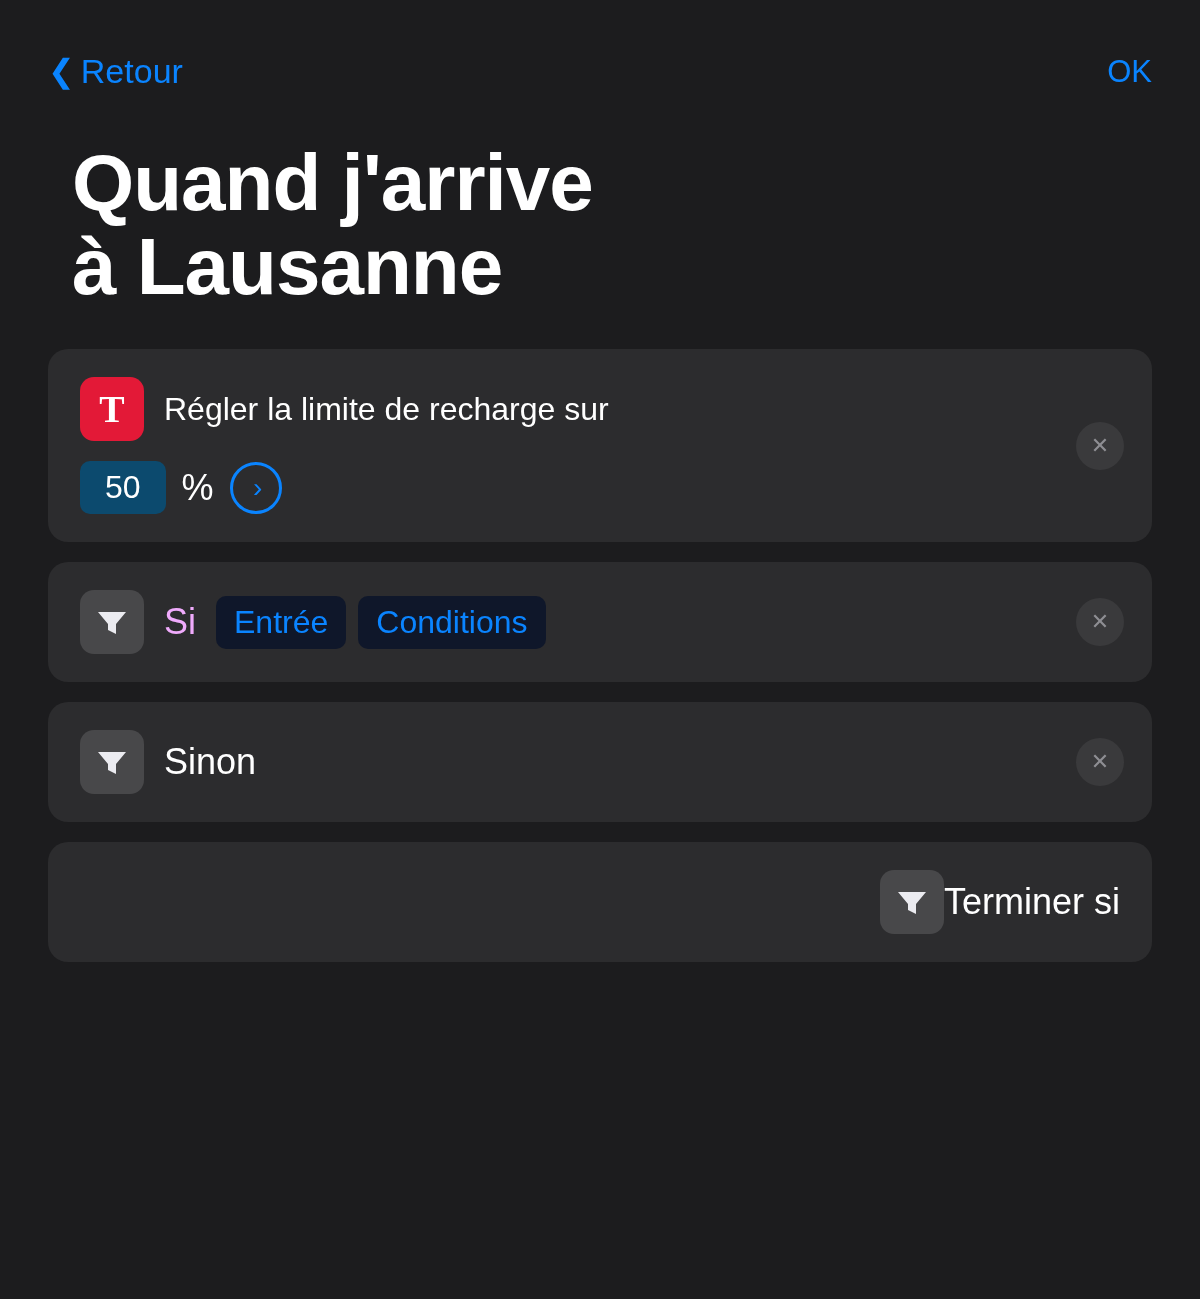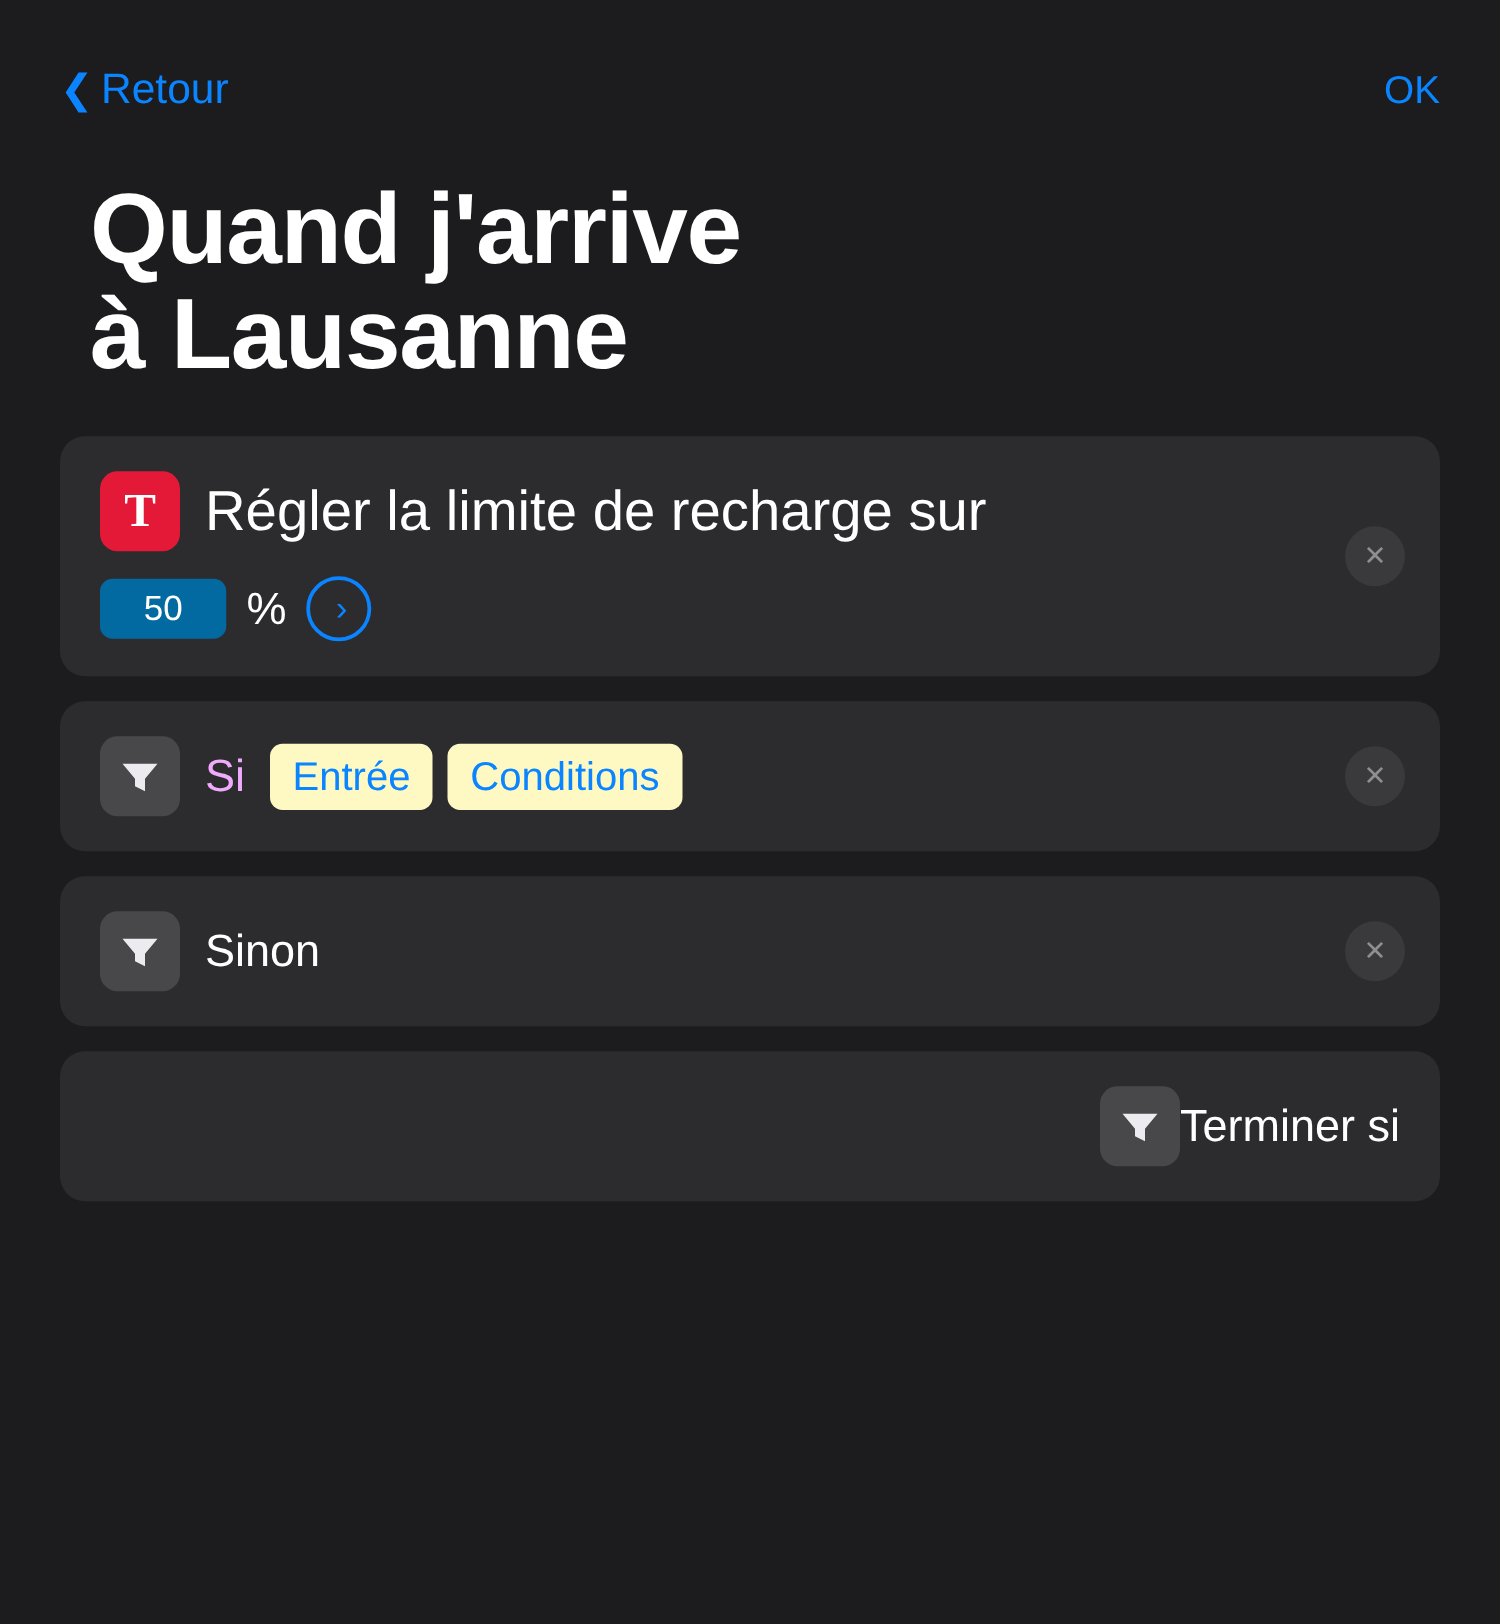--- a/index.html
+++ b/index.html
@@ -128,36 +128,36 @@
 
     .tesla-t {
       color: white;
       font-size: 38px;
       font-weight: 700;
       font-family: serif;
       line-height: 1;
     }
 
     .tesla-label {
-      font-size: 45px;
+      font-size: 32px;
       font-weight: 400;
       color: #ffffff;
     }
 
     .tesla-card-bottom {
       display: flex;
       align-items: center;
       gap: 16px;
     }
 
     .percent-badge {
-      background-color: #0369a1;
+      background-color: #0c4a6e;
       border-radius: 10px;
-      padding: 8px 35px;
-      font-size: 28px;
+      padding: 8px 25px;
+      font-size: 32px;
       font-weight: 500;
       color: #ffffff;
     }
 
     .percent-symbol {
       font-size: 36px;
       font-weight: 400;
       color: #ffffff;
     }
 
@@ -208,21 +208,21 @@
       flex-shrink: 0;
     }
 
     .si-text {
       font-size: 36px;
       font-weight: 400;
       color: #f0abfc;
     }
 
     .si-tag {
-      background-color: #fef9c3;
+      background-color: #0f172a;
       border-radius: 10px;
       padding: 8px 18px;
       font-size: 32px;
       font-weight: 400;
       color: #0a84ff;
       cursor: pointer;
     }
 
     
     .sinon-card {

